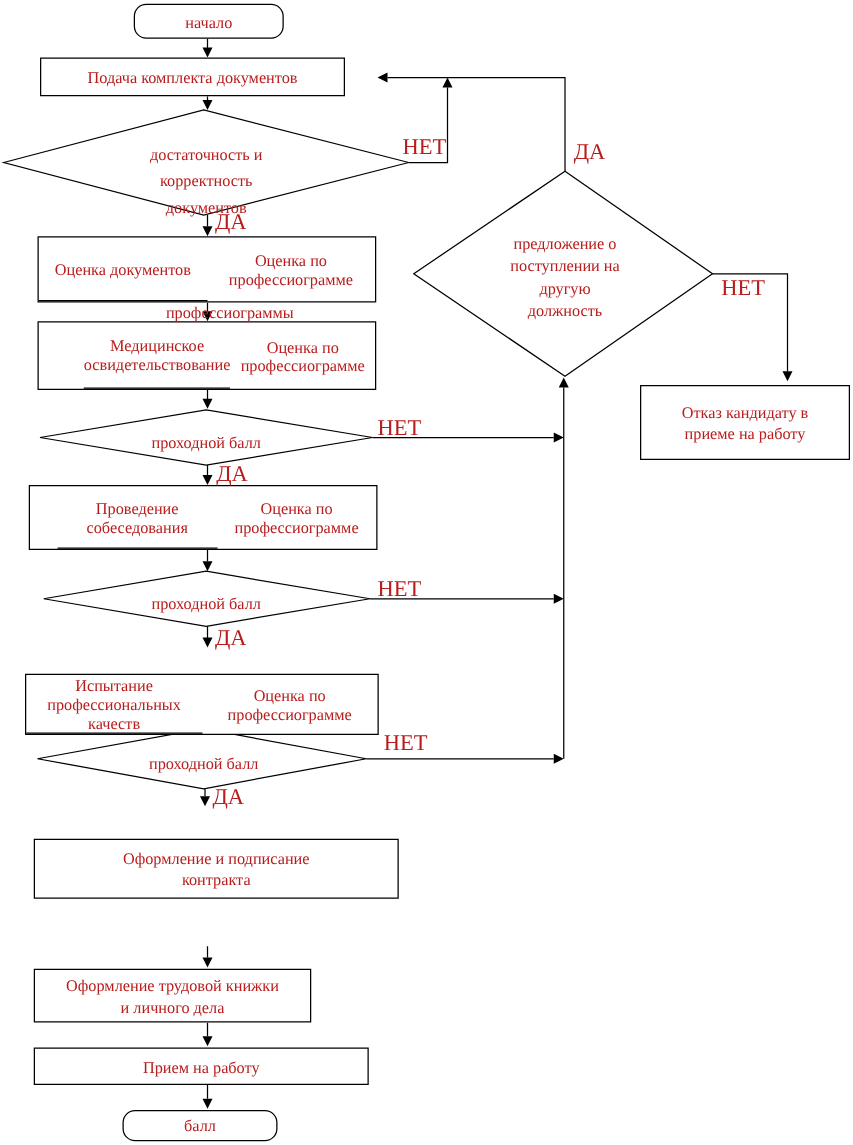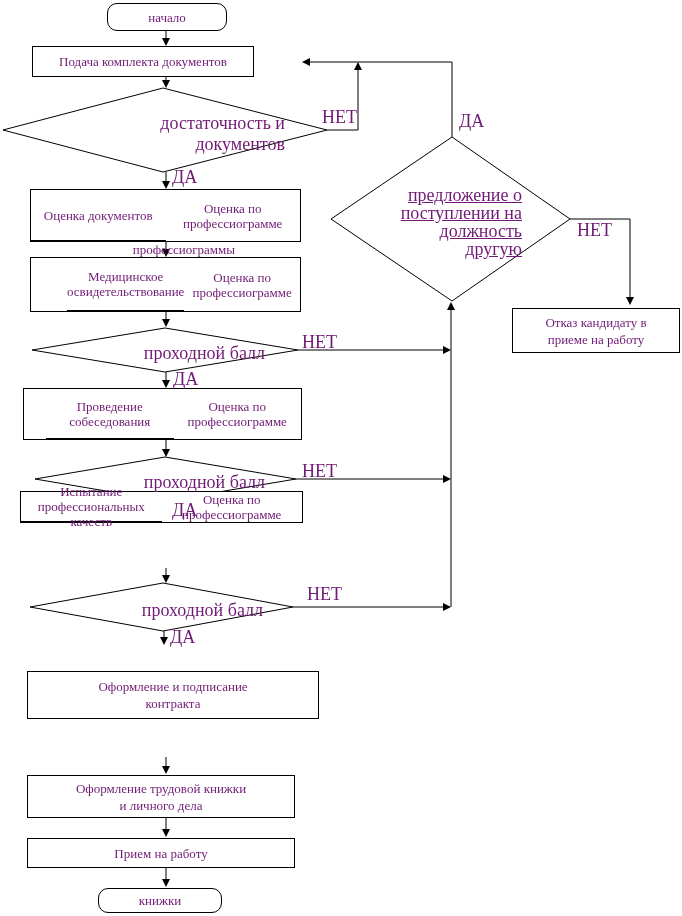--- a/index.html
+++ b/index.html
@@ -1,39 +1,39 @@
 <!DOCTYPE html>
 <html><head>
 <meta charset="utf-8">
 <style>
   html,body { margin:0; padding:0; background:#ffffff; }
   .canvas {
     position:relative; width:682px; height:916px; background:#ffffff;
-    font-family:"Liberation Serif","DejaVu Serif",serif; color:#701a75;
+    font-family:"Liberation Serif","DejaVu Serif",serif; color:#b91c1c;
     overflow:hidden;
   }
   svg.lines { position:absolute; left:0; top:0; z-index:0; }
   .shape { fill:#ffffff; stroke:#000000; stroke-width:1; }
   .conn  { stroke:#000000; stroke-width:1; fill:none; }
   .head  { fill:#000000; stroke:none; }
   .box {
     position:absolute; box-sizing:border-box; border:1px solid #000000;
     background:#ffffff; display:flex; align-items:center; justify-content:center;
     text-align:center; font-size:13px; line-height:15px; z-index:1;
   }
   .terminal { border-radius:10px; }
   .rows { flex-direction:row; align-items:stretch; padding:0; }
   .rows .row { flex:1; display:flex; align-items:center; justify-content:center; }
   .rows .row.top { border-bottom:1px solid #000000; }
   .multi { flex-direction:column; line-height:17px; }
   .dtext {
-    position:absolute; z-index:2; text-align:right; font-size:18px;
+    position:absolute; z-index:2; text-align:center; font-size:13px;
     line-height:21px; pointer-events:none;
   }
-  .dtext.offer { line-height:18px;text-decoration:underline; }
+  .dtext.offer { line-height:18px; }
   .lbl { position:absolute; z-index:2; font-size:18px; line-height:14px; white-space:nowrap; }
   .stray { position:absolute; z-index:2; text-align:right; font-size:13px; }
 </style>
 </head>
 <body>
 
 <div class="canvas">
 
   <svg class="lines" width="682" height="916" viewBox="0 0 682 916">
 
@@ -101,85 +101,86 @@
         <polygon class="head" points="443,475 443,483 451,479"></polygon>
       <line class="conn" x1="293" y1="607" x2="443" y2="607"></line>
         <polygon class="head" points="443,603 443,611 451,607"></polygon>
     </g>
   </svg>
 
   <div class="box terminal" style="left:107px; top:3px; width:120px; height:28px;">
     <span>начало</span>
   </div>
   <div class="box terminal" style="left:98px; top:888px; width:124px; height:25px;">
-    <span>книжки</span>
+    <span>балл</span>
   </div>
 
-  <div class="box" style="left:32px; top:46px; width:222px; height:31px;text-align:right;">
+  <div class="box" style="left:32px; top:46px; width:244px; height:31px;text-align:right;">
     <span>Подача комплекта документов</span>
   </div>
 
   <div class="box rows" style="left:30px; top:189px; width:271px; height:53px;">
     <div class="row top">Оценка документов</div>
     <div class="row">Оценка по профессиограмме</div>
   </div>
 
   <div class="stray" style="left:95px; top:242px; width:140px;">профессиограммы</div>
 
   <div class="box rows" style="left:30px; top:257px; width:271px; height:55px;padding-left:36px;">
     <div class="row top">Медицинское освидетельствование</div>
     <div class="row">Оценка по профессиограмме</div>
   </div>
 
   <div class="box rows" style="left:23px; top:388px; width:279px; height:52px;padding-left:22px;">
     <div class="row top">Проведение собеседования</div>
     <div class="row">Оценка по профессиограмме</div>
   </div>
 
-  <div class="box rows" style="left:20px; top:491px; width:283px; height:32px;">
+  <div class="box rows" style="left:20px; top:539px; width:283px; height:49px;">
     <div class="row top">Испытание профессиональных качеств</div>
     <div class="row">Оценка по профессиограмме</div>
   </div>
 
   <div class="box multi" style="left:27px; top:671px; width:292px; height:48px;">
     <div>Оформление и подписание</div>
     <div>контракта</div>
   </div>
 
 
-  <div class="box multi" style="left:27px; top:775px; width:268px; height:43px;">
+  <div class="box multi" style="left:27px; top:775px; width:222px; height:43px;">
     <div>Оформление трудовой книжки</div>
     <div>и личного дела</div>
   </div>
 
   <div class="box" style="left:27px; top:838px; width:268px; height:30px;">
     <span>Прием на работу</span>
   </div>
 
-  <div class="box multi" style="left:512px; top:308px; width:168px; height:45px;">
+  <div class="box multi" style="left:512px; top:308px; width:168px; height:60px;">
     <div>Отказ кандидату в</div>
     <div>приеме на работу</div>
   </div>
 
   <div class="dtext" style="left:45px; top:113px; width:240px;">
     <div>достаточность и</div>
+    <div>корректность</div>
     <div>документов</div>
   </div>
 
   <div class="dtext" style="left:65px; top:343px; width:200px;">проходной балл</div>
 
   <div class="dtext" style="left:65px; top:472px; width:200px;">проходной балл</div>
 
   <div class="dtext" style="left:63px; top:600px; width:200px;">проходной балл</div>
 
   <div class="dtext offer" style="left:382px; top:186px; width:140px;">
     <div>предложение о</div>
     <div>поступлении на</div>
+    <div>другую</div>
     <div>должность</div>
-    <div>другую</div>
   </div>
 
   <div class="lbl" style="left:322px; top:110px;">НЕТ</div>
   <div class="lbl" style="left:459px; top:114px;">ДА</div>
   <div class="lbl" style="left:172px; top:170px;">ДА</div>
   <div class="lbl" style="left:577px; top:223px;">НЕТ</div>
   <div class="lbl" style="left:302px; top:335px;">НЕТ</div>
   <div class="lbl" style="left:173px; top:372px;">ДА</div>
   <div class="lbl" style="left:302px; top:464px;">НЕТ</div>
   <div class="lbl" style="left:172px; top:503px;">ДА</div>

